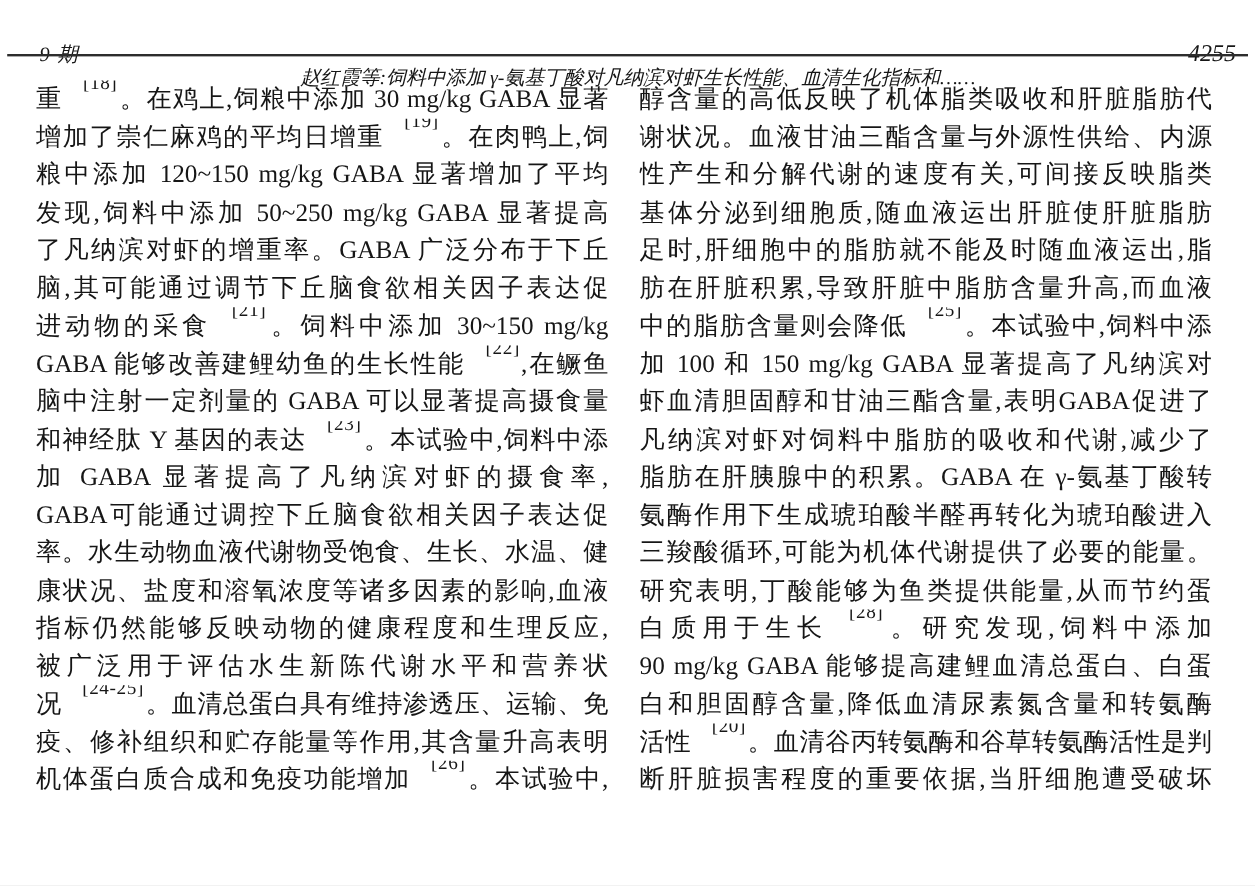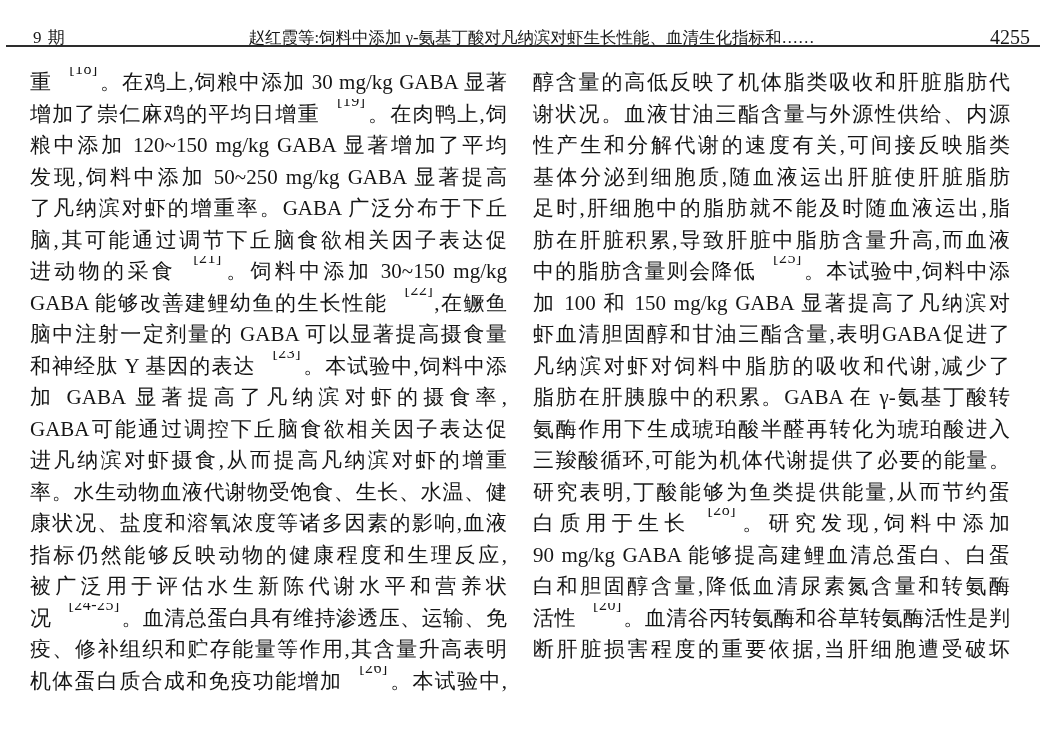--- a/index.html
+++ b/index.html
@@ -7,36 +7,38 @@
     position: relative;
     width: 1046px;
     height: 738px;
     background: #ffffff;
     overflow: hidden;
     font-family: "Liberation Serif", "DejaVu Serif", serif;
     color: #161616;
   }
   .page-header {
     position: absolute;
-    top: 12px; left: 0; right: 0;
+    top: 0; left: 0; right: 0;
     display: flex;
     align-items: center;
     padding: 14px 16px 0 33px;
     box-sizing: border-box;
+    font-style: italic;
   }
   .issue {
     width: 150px;
     font-size: 17px;
     letter-spacing: 1px;
     flex: 0 0 auto;
   }
   .running-title {
     flex: 1 1 auto;
     text-align: center;
     font-size: 16.5px;
+    margin-top: 40px;
   }
   .page-number {
     width: 150px;
     text-align: right;
     font-size: 20px;
     flex: 0 0 auto;
   }
   .header-rule {
     position: absolute;
     top: 45px;
@@ -91,21 +93,20 @@
         <div class="line">粮中添加 120~150 mg/kg GABA 显著增加了平均</div>
         <div class="line">发现,饲料中添加 50~250 mg/kg GABA 显著提高</div>
         <div class="line">了凡纳滨对虾的增重率。GABA 广泛分布于下丘</div>
         <div class="line">脑,其可能通过调节下丘脑食欲相关因子表达促</div>
         <div class="line">进动物的采食<sup class="ref">[21]</sup>。饲料中添加 30~150 mg/kg</div>
         <div class="line">GABA 能够改善建鲤幼鱼的生长性能<sup class="ref">[22]</sup>,在鳜鱼</div>
         <div class="line">脑中注射一定剂量的 GABA 可以显著提高摄食量</div>
         <div class="line">和神经肽 Y 基因的表达<sup class="ref">[23]</sup>。本试验中,饲料中添</div>
         <div class="line">加 GABA 显著提高了凡纳滨对虾的摄食率,</div>
         <div class="line">GABA可能通过调控下丘脑食欲相关因子表达促</div>
-        <div class="line">进凡纳滨对虾摄食,从而提高凡纳滨对虾的增重</div>
         <div class="line">率。水生动物血液代谢物受饱食、生长、水温、健</div>
         <div class="line">康状况、盐度和溶氧浓度等诸多因素的影响,血液</div>
         <div class="line">指标仍然能够反映动物的健康程度和生理反应,</div>
         <div class="line">被广泛用于评估水生新陈代谢水平和营养状</div>
         <div class="line">况<sup class="ref">[24-25]</sup>。血清总蛋白具有维持渗透压、运输、免</div>
         <div class="line">疫、修补组织和贮存能量等作用,其含量升高表明</div>
         <div class="line">机体蛋白质合成和免疫功能增加<sup class="ref">[26]</sup>。本试验中,</div>
       </section>
     <section class="column">
         <div class="line">醇含量的高低反映了机体脂类吸收和肝脏脂肪代</div>

